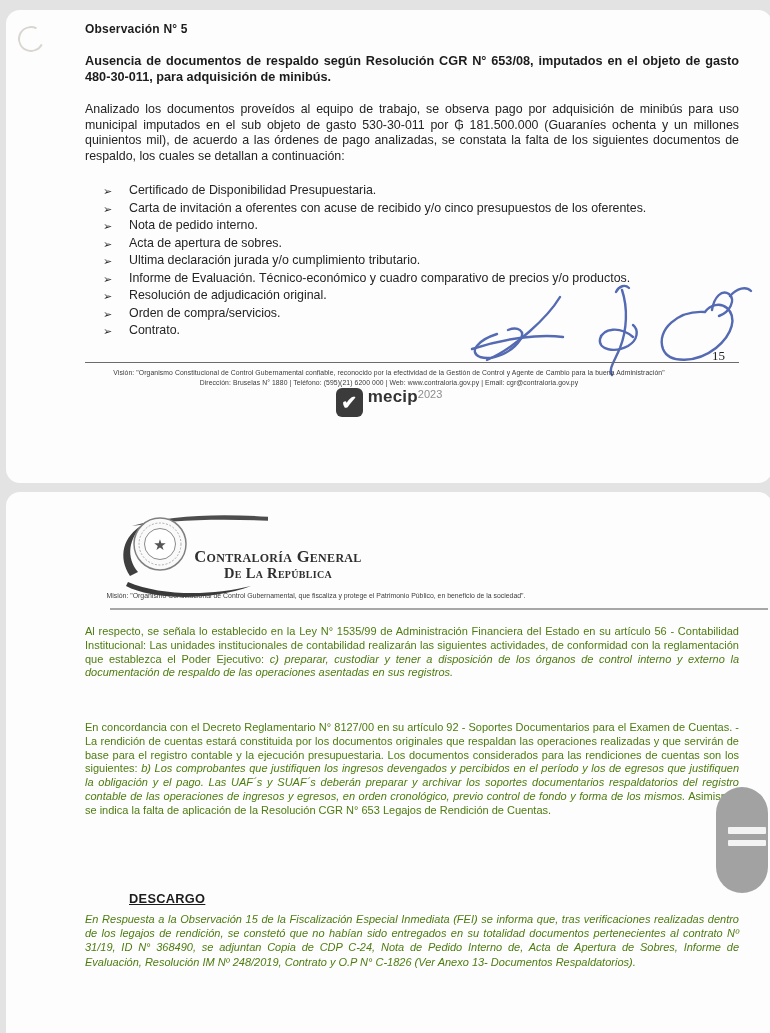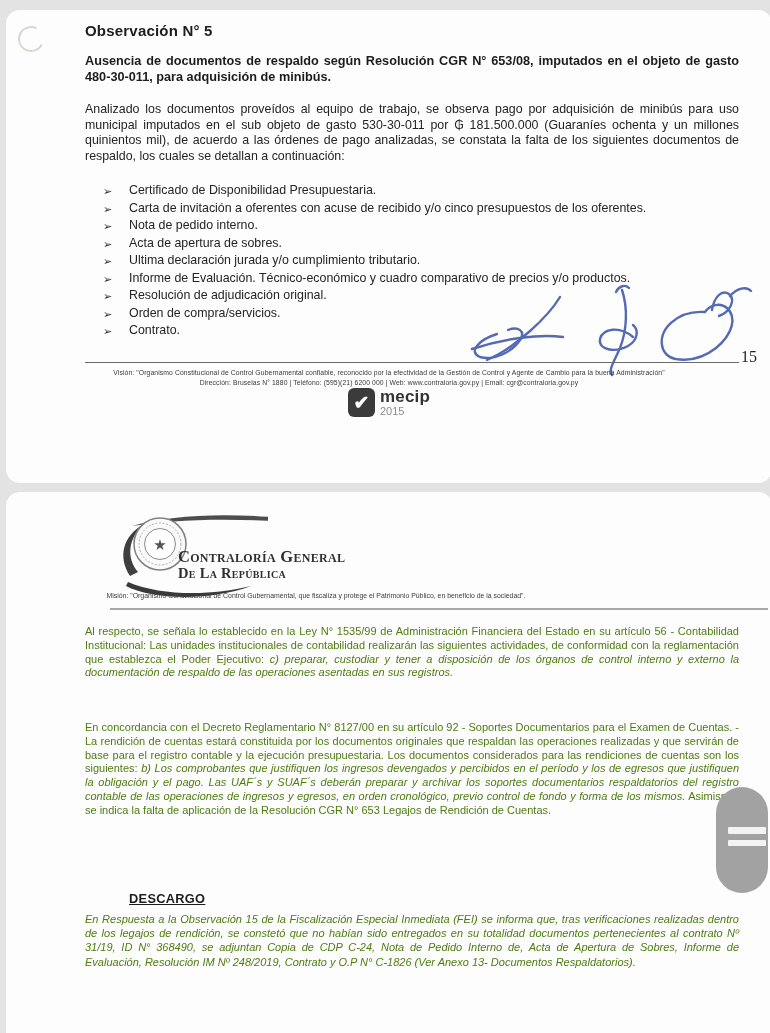--- a/index.html
+++ b/index.html
@@ -17,55 +17,55 @@
   .page2 { top:492px; height:541px; border-radius:14px 14px 0 0; }
 
   .abs { position:absolute; }
 
   
   .c-artifact {
     left:12px; top:16px; width:26px; height:26px; border-radius:50%;
     border:2.5px solid #d9d6d1; border-right-color:transparent;
     transform:rotate(-18deg);
   }
-  .h-obs { left:79px; top:12px; font-size:15px; font-weight:bold; color:#1c1c1c; letter-spacing:.2px; }
+  .h-obs { left:79px; top:12px; font-size:12px; font-weight:bold; color:#1c1c1c; letter-spacing:.2px; }
   .sub-h {
     left:79px; top:44px; width:654px; font-size:12.7px; font-weight:bold;
     line-height:15.6px; text-align:justify; color:#1c1c1c;
   }
   .intro {
     left:79px; top:92px; width:654px; font-size:12.4px;
     line-height:15.7px; text-align:justify; color:#242424;
   }
   .bullets { left:97px; top:172px; width:642px; }
   .b-row { display:flex; line-height:16.5px; font-size:12.4px; color:#242424; }
   .b-mark { width:26px; flex:0 0 26px; font-size:11px; padding-top:1px; color:#2b2b2b; }
   .b-text { flex:1; text-align:justify; }
 
   .sep1 { left:79px; top:352px; width:654px; height:1px; background:#6b6b6b; }
-  .pagenum { left:735px; top:338px; font-family:"Liberation Serif", serif; font-size:16px; color:#222; }
+  .pagenum { left:706px; top:338px; font-family:"Liberation Serif", serif; font-size:13px; color:#222; }
   .foot-line { left:20px; width:726px; text-align:center; font-size:6.8px; color:#3a3a3a; letter-spacing:.1px; }
   .foot-1 { top:359px; }
   .foot-2 { top:369px; }
 
   .mecip { left:0; top:378px; width:766px; display:flex; justify-content:center; align-items:flex-start; gap:5px; }
   .mecip-box {
     width:27px; height:29px; border-radius:6px; background:#3b3b3b;
     color:#fff; font-size:19px; font-weight:bold; line-height:29px; text-align:center;
   }
-  .mecip-txt { display:flex; flex-direction:column; }
+  .mecip-txt { display:flex; flex-direction:row; }
   .mecip-name { font-size:17px; font-weight:bold; color:#333; line-height:17px; letter-spacing:.2px; }
   .mecip-year { font-size:11px; color:#8d8d8d; line-height:12px; }
 
   .sig { left:443px; top:260px; }
 
   
   .seal { left:110px; top:14px; }
   .org {
-    left:172px; top:56px; width:200px; text-align:left;
+    left:172px; top:56px; width:200px; text-align:center;
     font-family:"Liberation Serif", serif; font-variant:small-caps; color:#2f2f2f;
   }
   .org-1 { font-size:16.5px; font-weight:bold; line-height:17px; letter-spacing:.3px; }
   .org-2 { font-size:14.5px; font-weight:bold; line-height:16px; letter-spacing:.3px; }
   .mission { left:30px; top:100px; width:560px; text-align:center; font-size:6.9px; color:#3c3c3c; }
   .rule2 { left:104px; top:116px; width:658px; height:1.5px; background:#a7a7a7; }
 
   .body2 {
     width:654px; left:79px; font-size:11px; line-height:13.8px;
     text-align:justify; color:#4d7c0f;
@@ -153,21 +153,21 @@
   <div class="abs sep1"></div>
   <div class="abs pagenum">15</div>
 
   <div class="abs foot-line foot-1">Visión: "Organismo Constitucional de Control Gubernamental confiable, reconocido por la efectividad de la Gestión de Control y Agente de Cambio para la buena Administración"</div>
   <div class="abs foot-line foot-2">Dirección: Bruselas N° 1880 | Teléfono: (595)(21) 6200 000 | Web: www.contraloria.gov.py | Email: cgr@contraloria.gov.py</div>
 
   <div class="abs mecip">
     <div class="mecip-box">✔</div>
     <div class="mecip-txt">
       <span class="mecip-name">mecip</span>
-      <span class="mecip-year">2015</span>
+      <span class="mecip-year">2023</span>
     </div>
   </div>
 </div>
 
 <div class="page page2">
 
   <svg class="abs seal" width="152" height="94" viewBox="0 0 152 94">
     <path d="M 16,20 C 70,4 160,6 246,24 C 150,10 66,12 16,20 Z" fill="#4d4d4d"></path>
     <path d="M 14,70 C 2,52 6,30 28,18 C 12,32 10,52 22,66 Z" fill="#3f3f3f"></path>
     <path d="M 12,76 C 45,90 95,90 135,80 C 92,96 34,93 10,80 Z" fill="#3a3a3a"></path>

